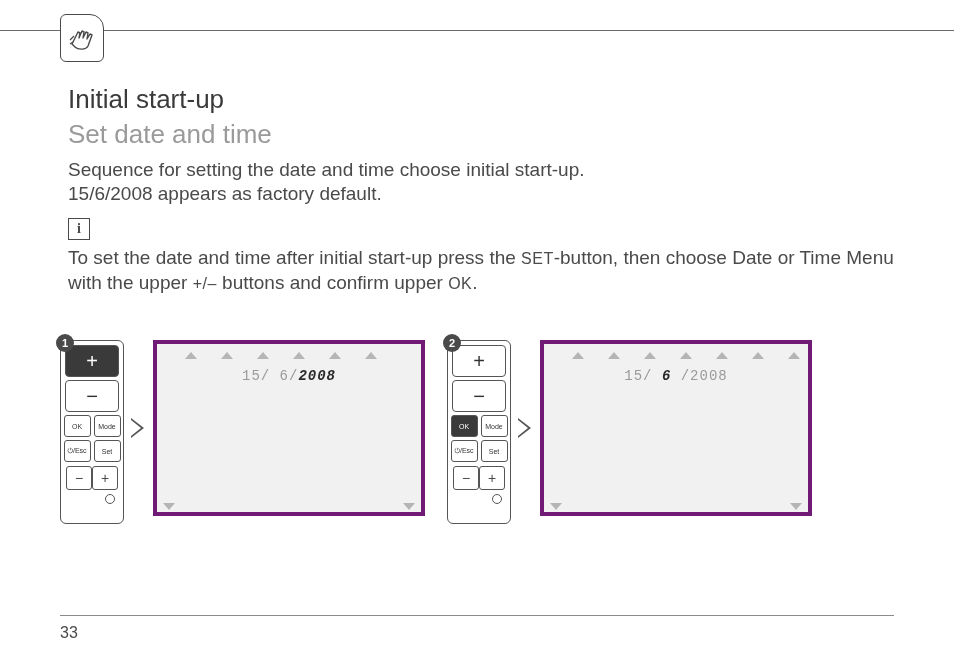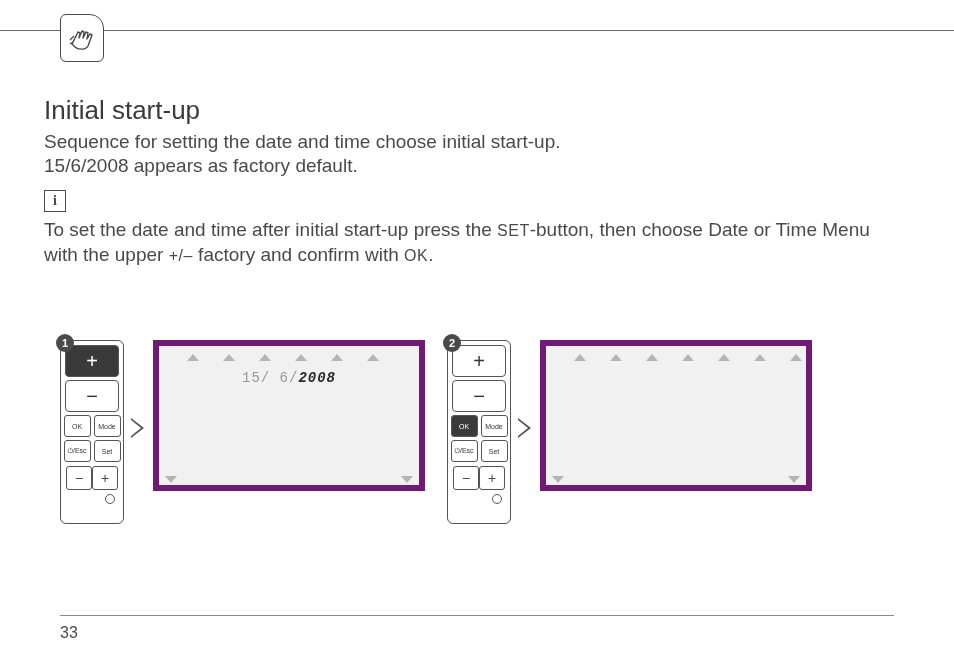--- a/index.html
+++ b/index.html
@@ -38,23 +38,22 @@
     border-radius: 6px;
     border-top-right-radius: 14px;
     display: flex;
     align-items: center;
     justify-content: center;
   }
   .emblem svg { width: 32px; height: 32px; }
   .content {
     position: absolute;
     top: 84px;
-    left: 44px;
+    left: 68px;
     right: 60px;
-    margin-top: 11px;
   }
   h1.title {
     margin: 0 0 4px 0;
     font-size: 26px;
     font-weight: 400;
     color: #3a3a3a;
   }
   h2.subtitle {
     margin: 0 0 8px 0;
     font-size: 26px;
@@ -206,23 +205,23 @@
     position: absolute;
     top: -8px; left: -14px;
     width: 0; height: 0;
     border-top: 8px solid transparent;
     border-bottom: 8px solid transparent;
     border-left: 10px solid #fff;
   }
   
   .screen {
     width: 272px;
-    height: 151px;
+    height: 176px;
     background: #f1f1f1;
-    border: 6px solid #701a75;
+    border: 4px solid #701a75;
     position: relative;
     box-sizing: border-box;
   }
   .screen .tri-row {
     position: absolute;
     top: 8px;
     left: 28px;
     display: flex;
     gap: 24px;
   }
@@ -283,30 +282,31 @@
 
   <div class="emblem">
     <svg viewBox="0 0 32 32">
       <path d="M6 22 L12 10 L14 11 L13 16 L16 9 L18 10 L17 16 L20 10 L22 11 L21 17 L24 12 L26 13 L22 24 C20 28 12 28 9 25 Z" fill="none" stroke="#4a4a4a" stroke-width="1.4" stroke-linejoin="round"></path>
       <path d="M4 18 L8 14 M4 22 L7 20" stroke="#4a4a4a" stroke-width="1.2" fill="none"></path>
     </svg>
   </div>
 
   <div class="content">
     <h1 class="title">Initial start-up</h1>
+    <h2 class="subtitle">Set date and time</h2>
 
     <p class="body">
       <span>Sequence for setting the date and time choose initial start-up.</span><br>
       <span>15/6/2008 appears as factory default.</span>
     </p>
 
     <div class="info-icon">i</div>
 
     <p class="body">
-      <span>To set the date and time after initial start-up press the </span><span class="sc">SET</span><span>-button, then choose Date or Time Menu with the upper </span><span class="sc">+/–</span><span> factory and confirm with </span><span class="sc">OK</span><span>.</span>
+      <span>To set the date and time after initial start-up press the </span><span class="sc">SET</span><span>-button, then choose Date or Time Menu with the upper </span><span class="sc">+/–</span><span> buttons and confirm upper </span><span class="sc">OK</span><span>.</span>
     </p>
   </div>
 
   <div class="steps">
 
     <div class="step">
       <div class="step-badge">1</div>
 
       <div class="keypad">
         <div class="btn-lg dark">+</div>
@@ -371,20 +371,23 @@
       <div class="screen">
         <div class="tri-row">
           <div class="tri"></div>
           <div class="tri"></div>
           <div class="tri"></div>
           <div class="tri"></div>
           <div class="tri"></div>
           <div class="tri"></div>
           <div class="tri"></div>
         </div>
+        <div class="date">
+          <span>15/ </span><span class="hot">6</span><span> /2008</span>
+        </div>
         <div class="corner l"></div>
         <div class="corner r"></div>
       </div>
     </div>
   </div>
 
   <div class="bottom-rule"></div>
   <div class="page-number">33</div>
 </div>
 

